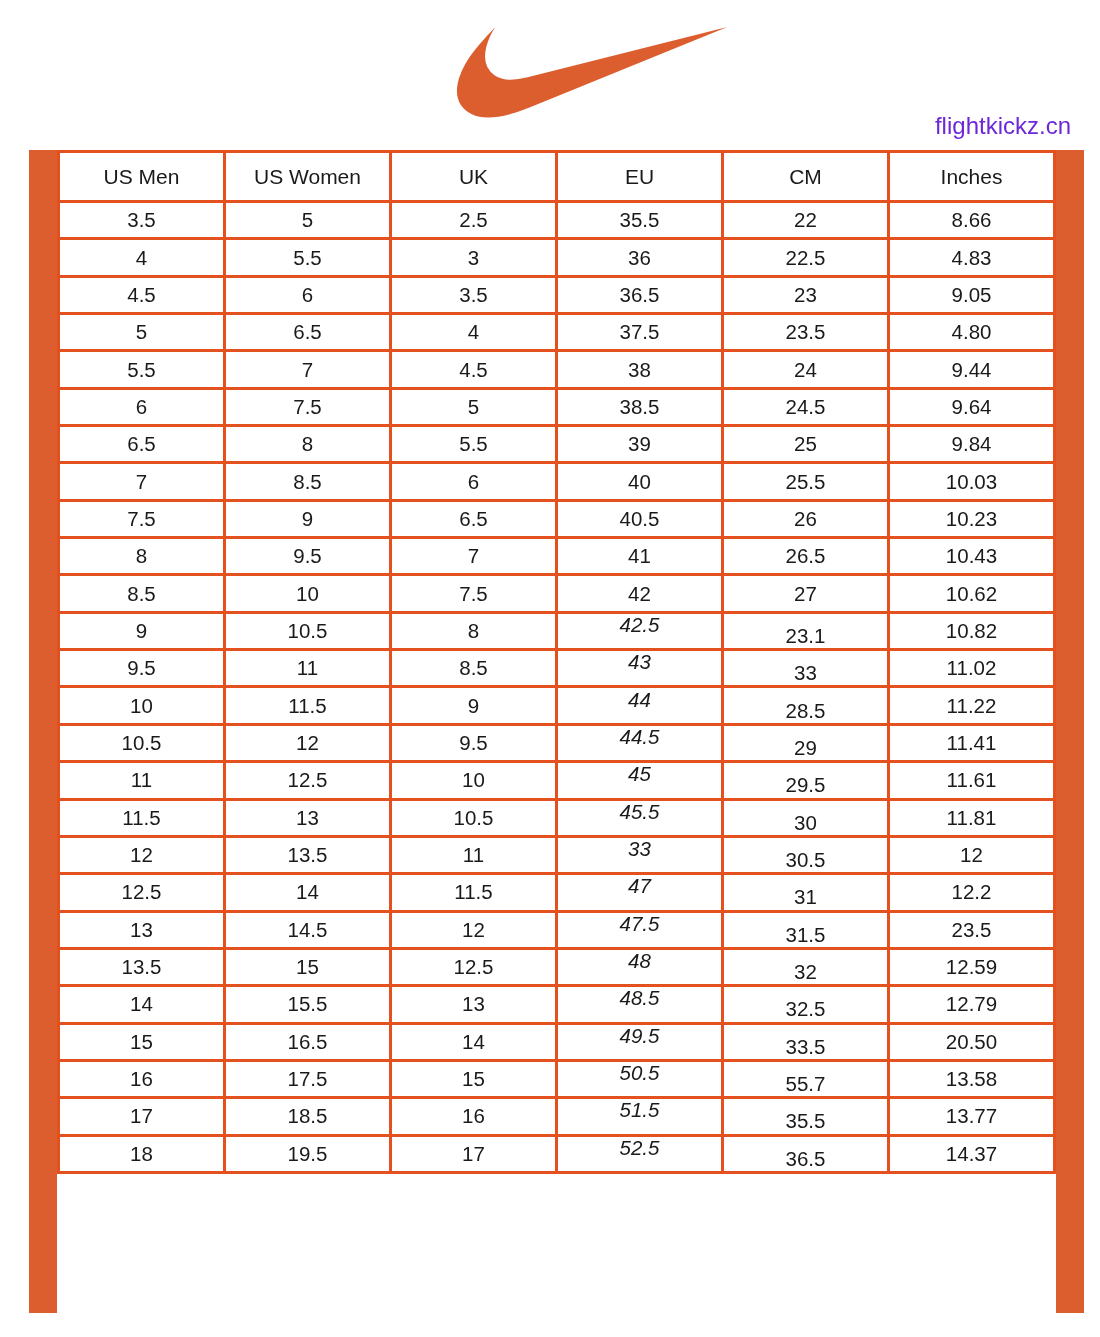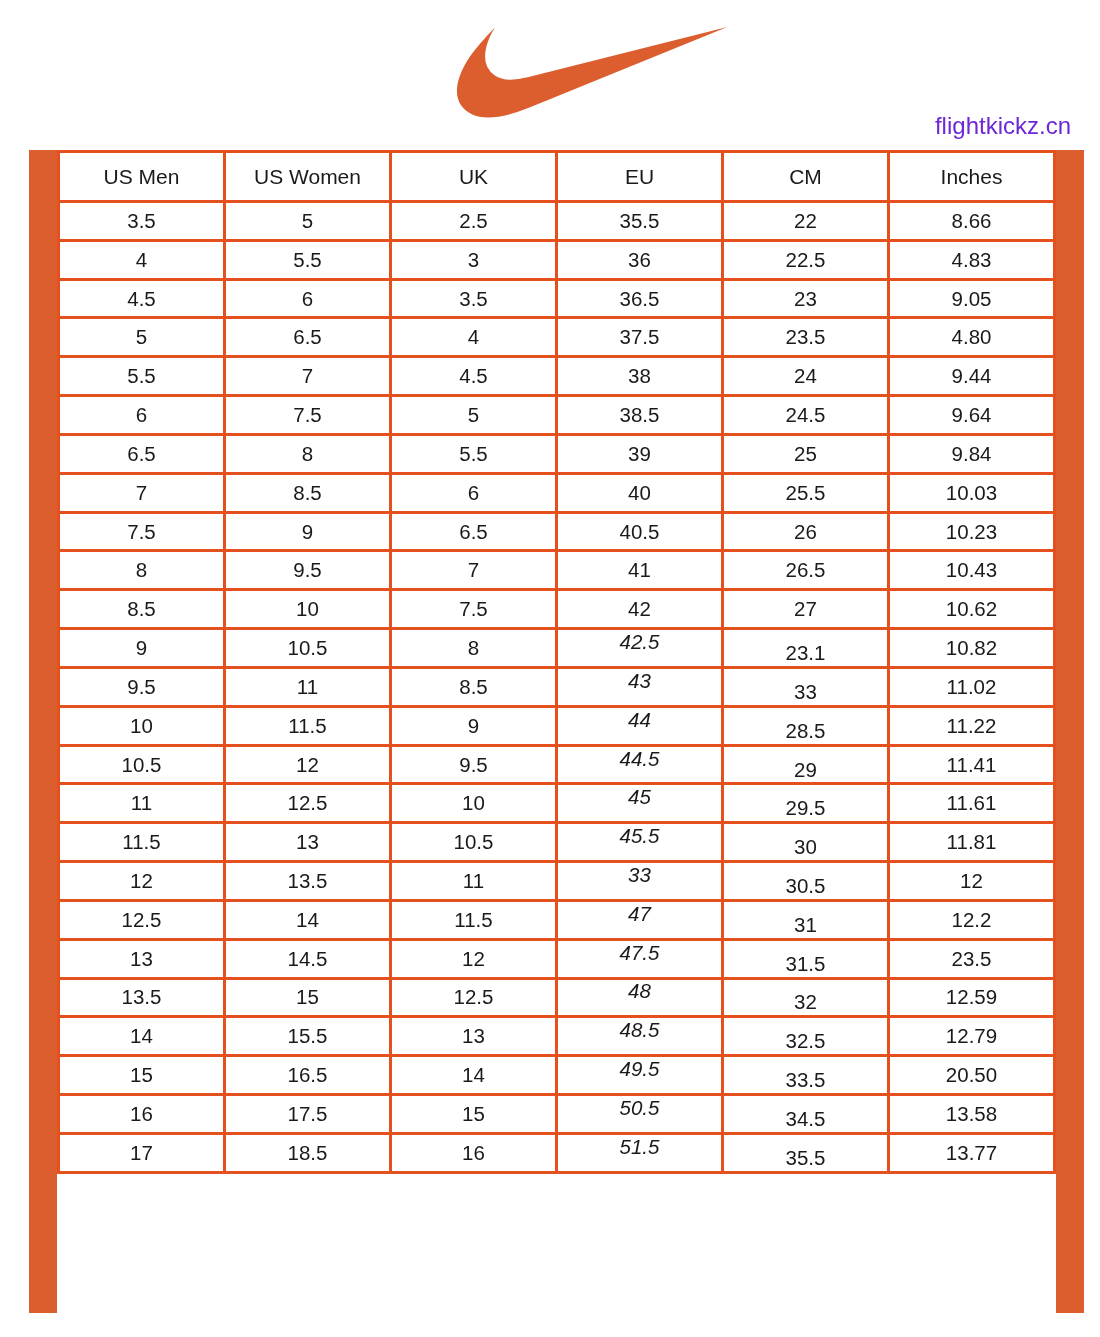--- a/index.html
+++ b/index.html
@@ -287,29 +287,37 @@
             <td>14</td>
             <td class="shift-up">49.5</td>
             <td class="shift-down">33.5</td>
             <td>20.50</td>
           </tr>
           <tr>
             <td>16</td>
             <td>17.5</td>
             <td>15</td>
             <td class="shift-up">50.5</td>
-            <td class="shift-down">34.5</td>
+            <td class="shift-down">55.7</td>
             <td>13.58</td>
           </tr>
           <tr>
             <td>17</td>
             <td>18.5</td>
             <td>16</td>
             <td class="shift-up">51.5</td>
             <td class="shift-down">35.5</td>
             <td>13.77</td>
           </tr>
+          <tr>
+            <td>18</td>
+            <td>19.5</td>
+            <td>17</td>
+            <td class="shift-up">52.5</td>
+            <td class="shift-down">36.5</td>
+            <td>14.37</td>
+          </tr>
         </tbody>
     </table>
     <div class="side-bar"></div>
   </div>
 
 </div>
 
 </body></html>

